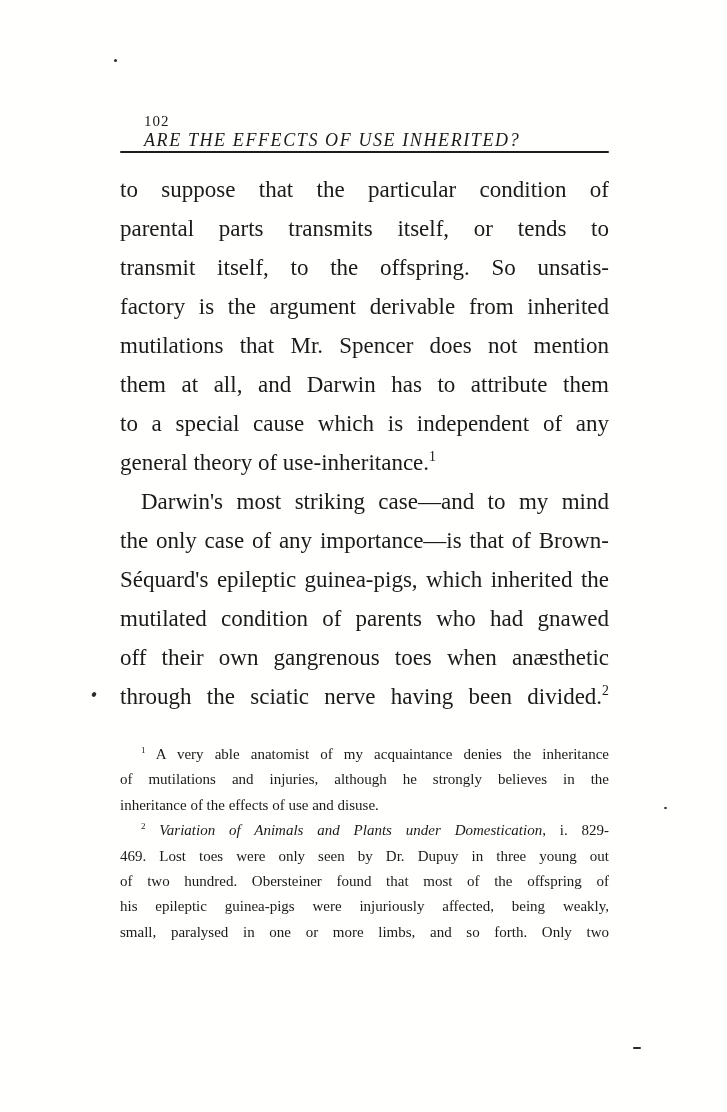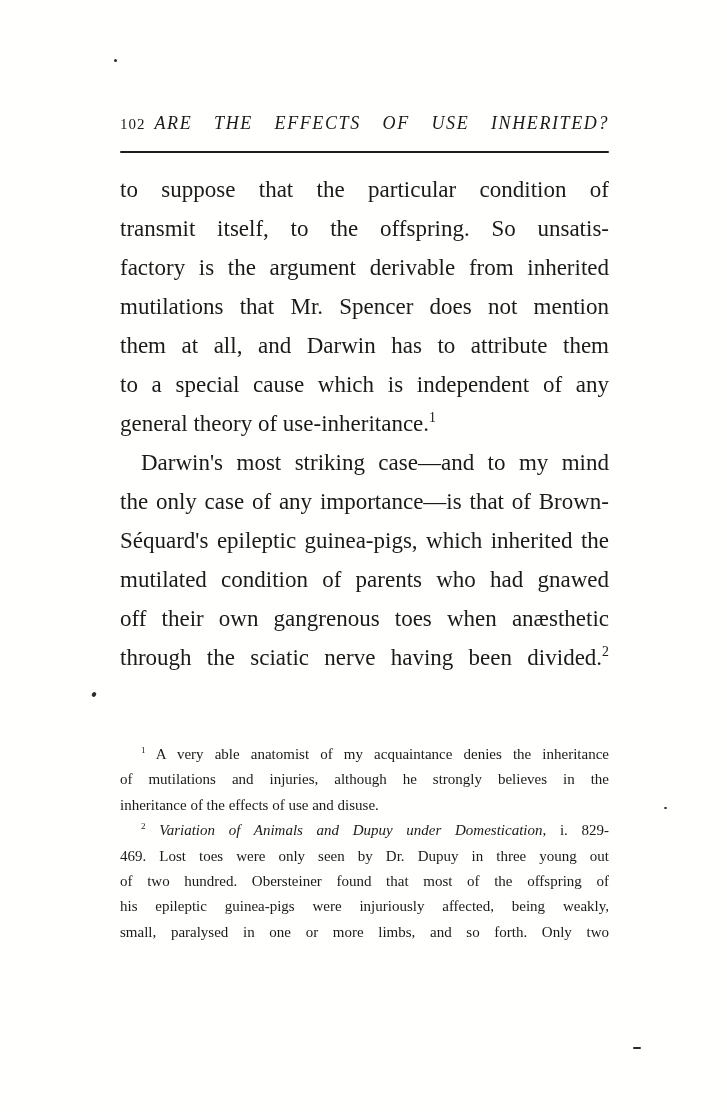--- a/index.html
+++ b/index.html
@@ -14,29 +14,30 @@
     overflow: hidden;
   }
   
   .header {
     position: absolute;
     left: 120px;
     top: 113px;
     width: 489px;
     display: flex;
     align-items: baseline;
+    flex-direction: column;
   }
   .page-number {
     font-size: 15px;
     letter-spacing: 1px;
     white-space: nowrap;
   }
   .running-title {
     flex: 1;
-    margin-left: 9px;
+    margin-left: 24px;
     font-style: italic;
     font-size: 18px;
     letter-spacing: 1.6px;
     text-align: justify;
     text-align-last: justify;
   }
   .header-rule {
     position: absolute;
     left: 120px;
     top: 151px;
@@ -92,38 +93,39 @@
 
   <div class="header">
     <span class="page-number">102</span>
     <span class="running-title">ARE THE EFFECTS OF USE INHERITED?</span>
   </div>
 
   <div class="header-rule"></div>
 
   <div class="body-text">
       <div class="text-line just"><span>to suppose that the particular condition of</span></div>
+      <div class="text-line just"><span>parental parts transmits itself, or tends to</span></div>
       <div class="text-line just"><span>transmit itself, to the offspring. So unsatis-</span></div>
       <div class="text-line just"><span>factory is the argument derivable from inherited</span></div>
       <div class="text-line just"><span>mutilations that Mr. Spencer does not mention</span></div>
       <div class="text-line just"><span>them at all, and Darwin has to attribute them</span></div>
       <div class="text-line just"><span>to a special cause which is independent of any</span></div>
       <div class="text-line"><span>general theory of use-inheritance.</span><sup>1</sup></div>
       <div class="text-line just indent"><span>Darwin's most striking case—and to my mind</span></div>
       <div class="text-line just"><span>the only case of any importance—is that of Brown-</span></div>
       <div class="text-line just"><span>Séquard's epileptic guinea-pigs, which inherited the</span></div>
       <div class="text-line just"><span>mutilated condition of parents who had gnawed</span></div>
       <div class="text-line just"><span>off their own gangrenous toes when anæsthetic</span></div>
       <div class="text-line just"><span>through the sciatic nerve having been divided.</span><sup>2</sup></div>
     </div>
 
   <div class="footnotes">
       <div class="text-line just indent"><sup>1</sup><span> A very able anatomist of my acquaintance denies the inheritance</span></div>
       <div class="text-line just"><span>of mutilations and injuries, although he strongly believes in the</span></div>
       <div class="text-line"><span>inheritance of the effects of use and disuse.</span></div>
-      <div class="text-line just indent"><sup>2</sup><span> </span><span class="it">Variation of Animals and Dupuy under Domestication</span><span>, i. 829-</span></div>
+      <div class="text-line just indent"><sup>2</sup><span> </span><span class="it">Variation of Animals and Plants under Domestication</span><span>, i. 829-</span></div>
       <div class="text-line just"><span>469. Lost toes were only seen by Dr. Dupuy in three young out</span></div>
       <div class="text-line just"><span>of two hundred. Obersteiner found that most of the offspring of</span></div>
       <div class="text-line just"><span>his epileptic guinea-pigs were injuriously affected, being weakly,</span></div>
       <div class="text-line just"><span>small, paralysed in one or more limbs, and so forth. Only two</span></div>
     </div>
 
 </div>
 
 </body></html>

